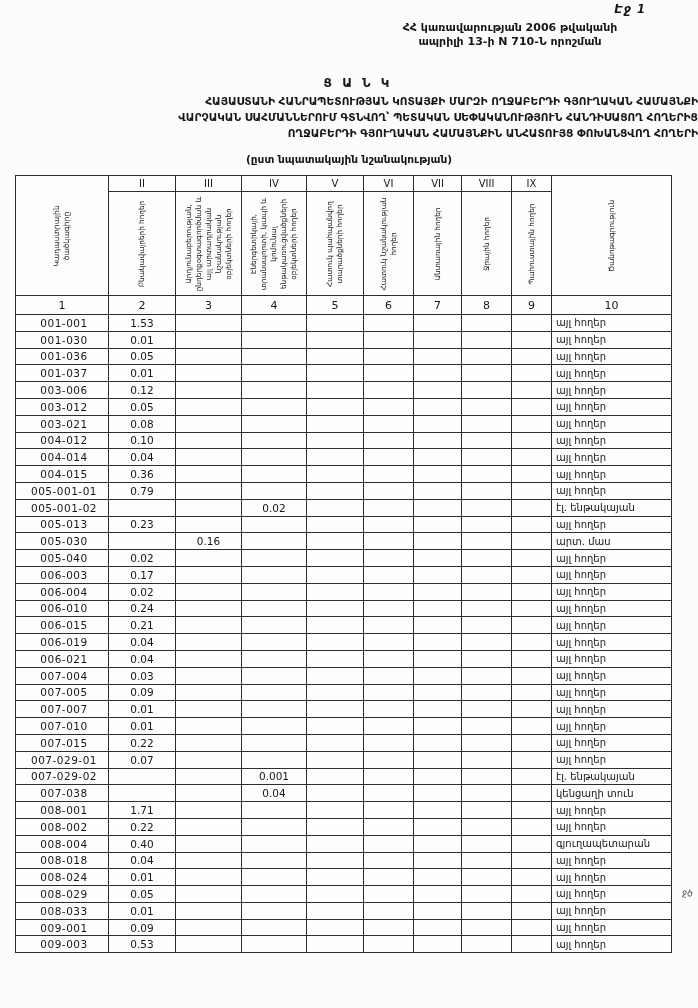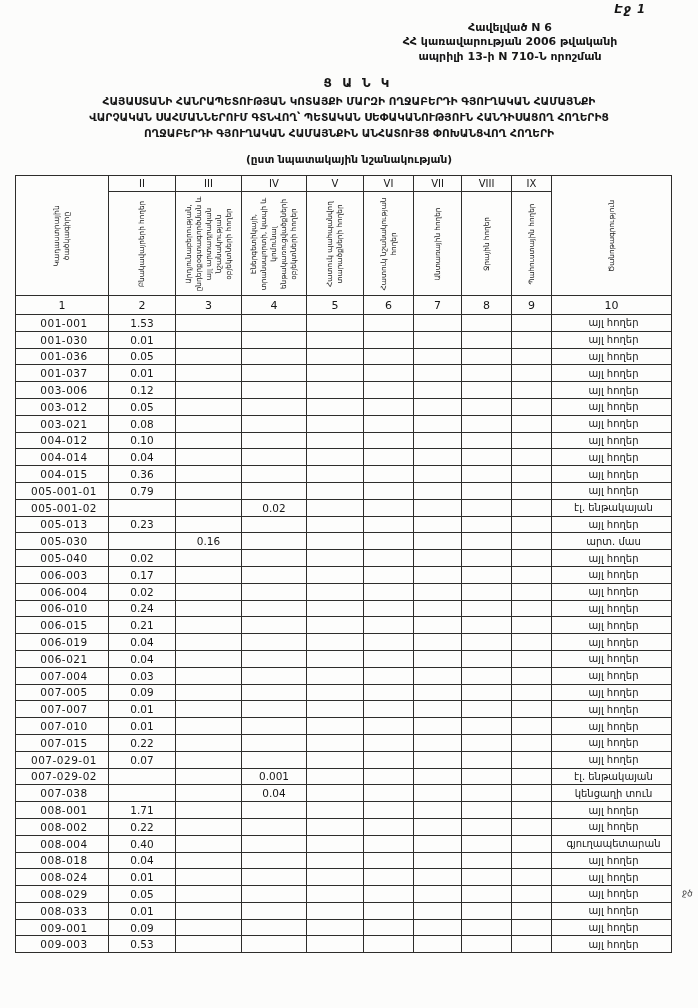--- a/index.html
+++ b/index.html
@@ -18,21 +18,21 @@
   }
   .gov-header {
     position:absolute; top:21px; left:345px; width:330px;
     text-align:center; font-size:11px; font-weight:bold; line-height:1.3;
   }
   .title-block {
     position:absolute; top:76px; left:0; width:698px;
     text-align:center; font-weight:bold;
   }
   .title-main { font-size:12px; letter-spacing:3px; margin-bottom:4px;margin-left:18px; }
-  .title-line { font-size:10.6px; line-height:1.5; }
+  .title-line { font-size:10.6px; line-height:1.5;text-align:right; }
   .title-sub  { font-size:10.6px; margin-top:11px; }
 
   table.land-table {
     position:absolute; left:15px; top:175px;
     width:656px; border-collapse:collapse; table-layout:fixed;
   }
   .land-table th, .land-table td {
     border:1.4px solid #2e2d2b;
     padding:0; overflow:hidden;
     font-weight:normal;
@@ -47,33 +47,32 @@
     width:100px;
     font-size:7.3px; line-height:1.38;
     text-align:center; color:#222;
   }
   th.tall .vtext      { width:110px; }
   th.tall.c1 .vtext   { width:66px; font-size:7.6px; }
   tr.num-row th { height:19px; font-size:11px; text-align:center; }
   tbody td { height:16.8px; font-size:10.5px; }
   td.code  { text-align:center; padding-left:4px; letter-spacing:0.5px; }
   td.val   { text-align:center; }
-  td.note  { text-align:center; padding-left:4px; font-size:10px; white-space:nowrap; }
+  td.note  { text-align:left; padding-left:4px; font-size:10px; white-space:nowrap; }
   .margin-mark {
     position:absolute; left:682px; top:888px;
     font-size:9px; color:#4a4a4a; transform:rotate(8deg);
   }
 </style>
 </head>
 <body>
 
 <div class="page-num">Էջ 1</div>
 
 <div class="gov-header">
-  <div>Հավելված N 6</div>
   <div>ՀՀ կառավարության 2006 թվականի</div>
   <div>ապրիլի 13-ի N 710-Ն որոշման</div>
 </div>
 
 <div class="title-block">
   <div class="title-main">Ց Ա Ն Կ</div>
   <div class="title-line">ՀԱՅԱՍՏԱՆԻ ՀԱՆՐԱՊԵՏՈՒԹՅԱՆ ԿՈՏԱՅՔԻ ՄԱՐԶԻ ՈՂՋԱԲԵՐԴԻ ԳՅՈՒՂԱԿԱՆ ՀԱՄԱՅՆՔԻ</div>
   <div class="title-line">ՎԱՐՉԱԿԱՆ ՍԱՀՄԱՆՆԵՐՈՒՄ ԳՏՆՎՈՂ՝ ՊԵՏԱԿԱՆ ՍԵՓԱԿԱՆՈՒԹՅՈՒՆ ՀԱՆԴԻՍԱՑՈՂ ՀՈՂԵՐԻՑ</div>
   <div class="title-line">ՈՂՋԱԲԵՐԴԻ ԳՅՈՒՂԱԿԱՆ ՀԱՄԱՅՆՔԻՆ ԱՆՀԱՏՈՒՅՑ ՓՈԽԱՆՑՎՈՂ ՀՈՂԵՐԻ</div>
   <div class="title-sub">(ըստ նպատակային նշանակության)</div>

